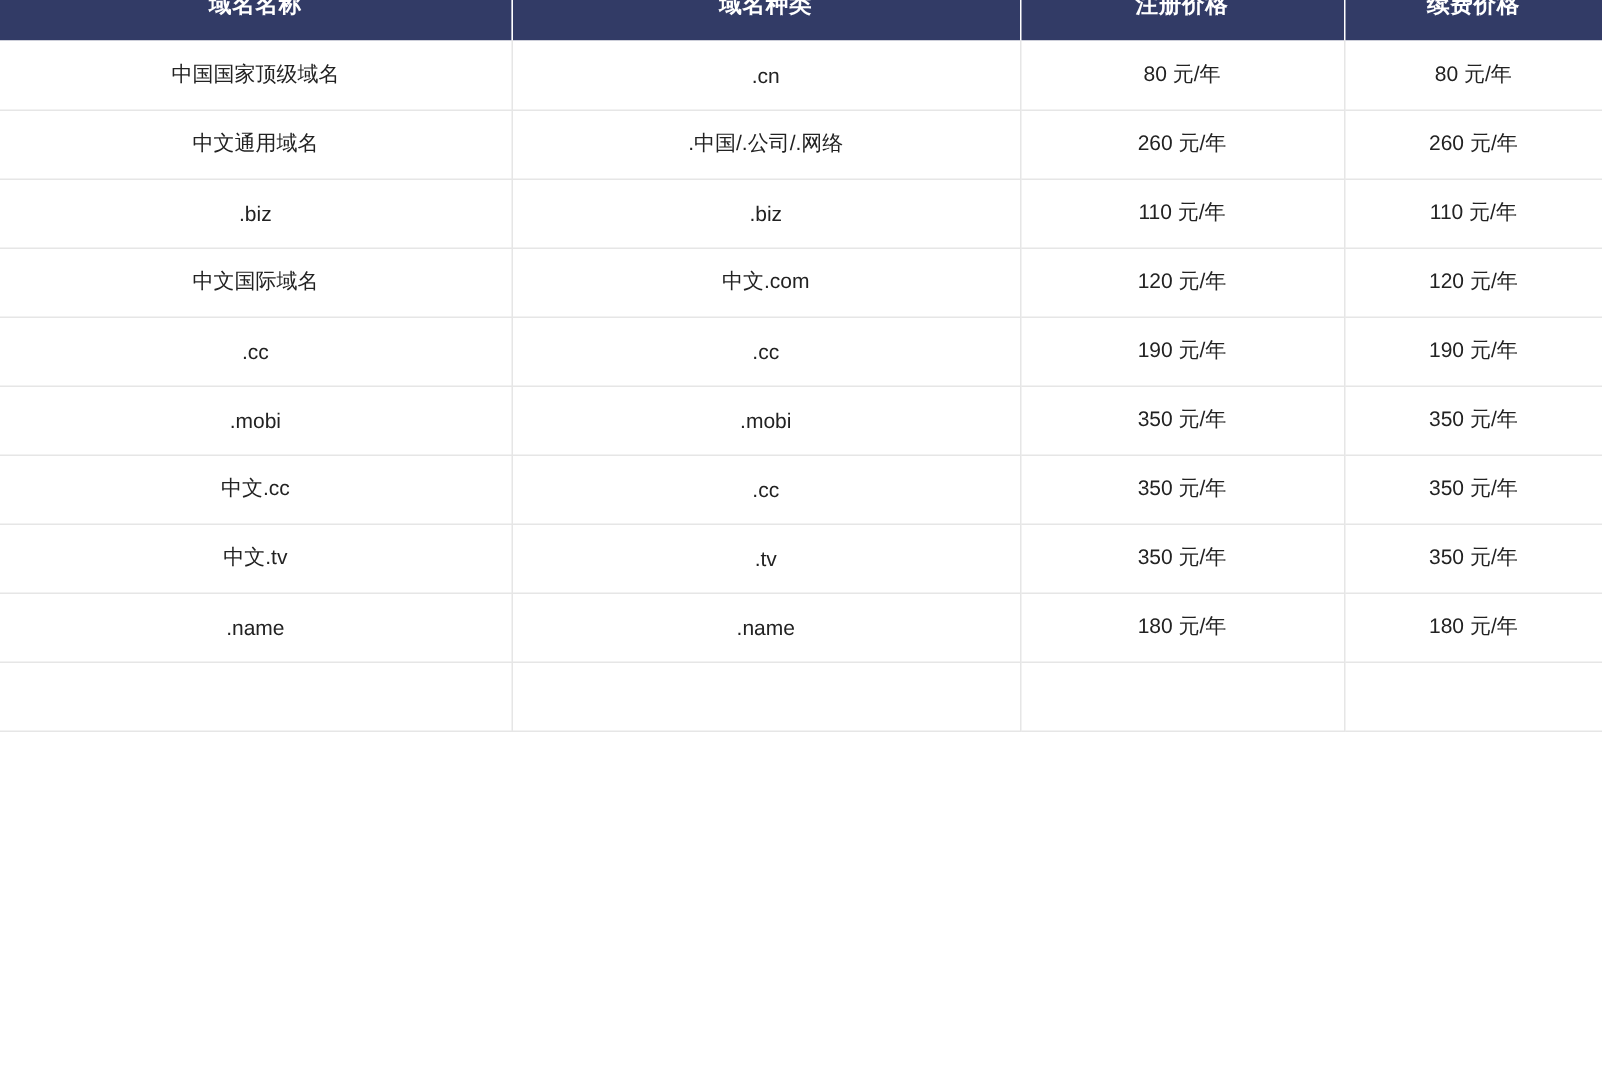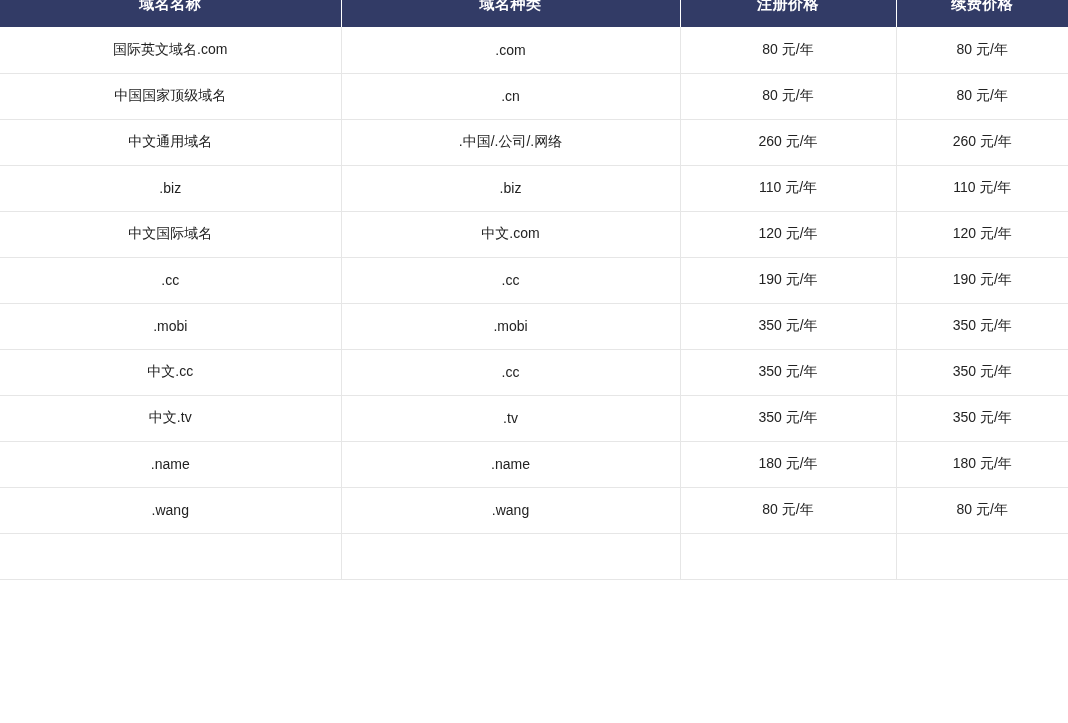--- a/index.html
+++ b/index.html
@@ -84,26 +84,20 @@
     <thead>
       <tr>
         <th>域名名称</th>
         <th>域名种类</th>
         <th>注册价格</th>
         <th class="last">续费价格</th>
       </tr>
     </thead>
     <tbody id="table-body">
         <tr>
-          <td>国际英文域名.com</td>
-          <td>.com</td>
-          <td>80 元/年</td>
-          <td class="last">80 元/年</td>
-        </tr>
-        <tr>
           <td>中国国家顶级域名</td>
           <td>.cn</td>
           <td>80 元/年</td>
           <td class="last">80 元/年</td>
         </tr>
         <tr>
           <td>中文通用域名</td>
           <td>.中国/.公司/.网络</td>
           <td>260 元/年</td>
           <td class="last">260 元/年</td>
@@ -144,26 +138,20 @@
           <td>350 元/年</td>
           <td class="last">350 元/年</td>
         </tr>
         <tr>
           <td>.name</td>
           <td>.name</td>
           <td>180 元/年</td>
           <td class="last">180 元/年</td>
         </tr>
         <tr>
-          <td>.wang</td>
-          <td>.wang</td>
-          <td>80 元/年</td>
-          <td class="last">80 元/年</td>
-        </tr>
-        <tr>
           <td></td>
           <td></td>
           <td></td>
           <td class="last"></td>
         </tr>
       </tbody>
   </table>
 </div>
 
 </body></html>

